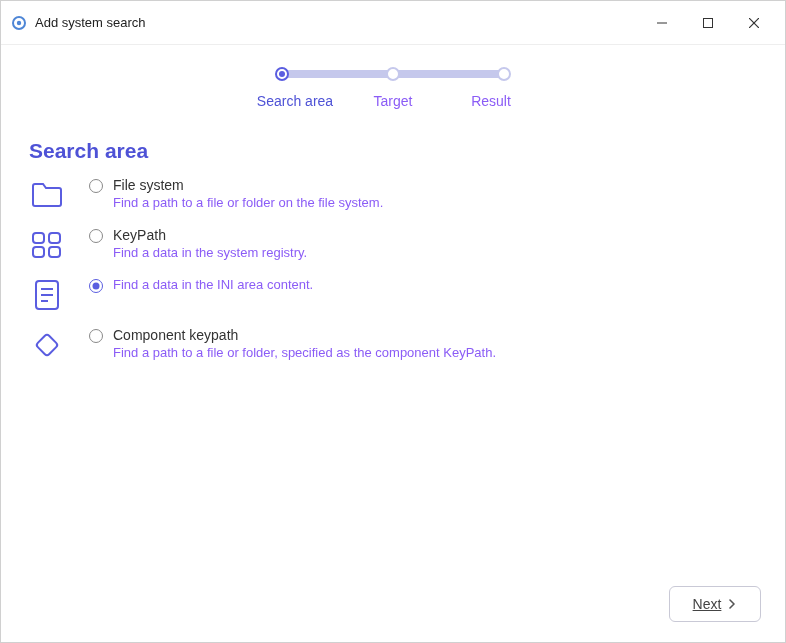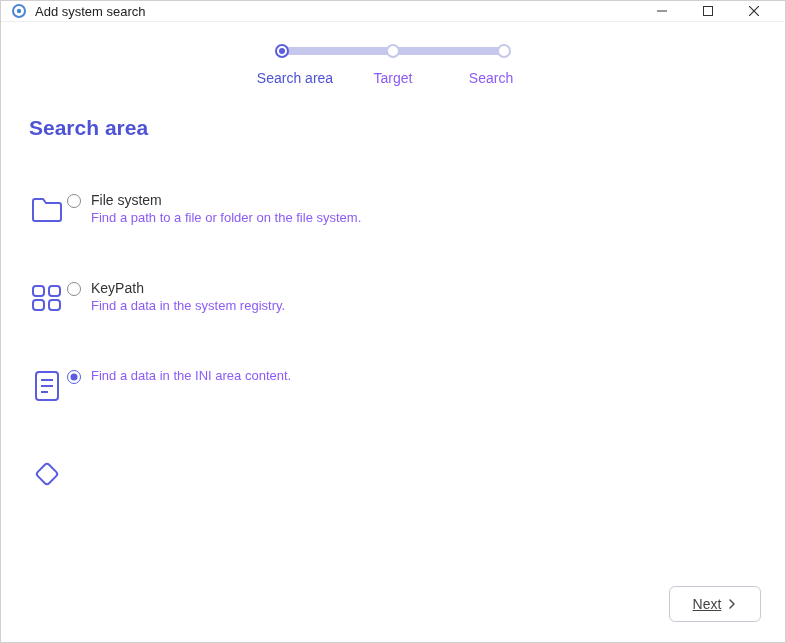--- a/index.html
+++ b/index.html
@@ -11,21 +11,21 @@
       overflow: hidden;
       color: #333;
       font-size: 14px;
       border: 1px solid #d0d0d0;
       position: relative;
     }
     
     .title-bar {
       display: flex;
       align-items: center;
-      height: 21px;
+      height: 44px;
       padding: 0 8px 0 10px;
       border-bottom: 1px solid #eee;
     }
     .title-bar .app-icon {
       width: 16px; height: 16px;
       margin-right: 8px;
       display: inline-flex;
       align-items: center;
       justify-content: center;
     }
@@ -117,22 +117,21 @@
     
     .options {
       display: flex;
       flex-direction: column;
       gap: 14px;
       padding-left: 28px;
     }
     .option-row {
       display: flex;
       align-items: flex-start;
-      gap: 2px;
-      margin-top: 38px;
+      gap: 24px;
     }
     .option-icon {
       flex: 0 0 36px;
       width: 36px; height: 36px;
       display: flex; align-items: center; justify-content: center;
       color: #5a5de0;
     }
     .option-body {
       display: flex;
       align-items: flex-start;
@@ -229,21 +228,21 @@
 <div class="stepper">
   <div class="stepper-track">
     <div class="stepper-line"></div>
     <div class="stepper-dot active"></div>
     <div class="stepper-dot"></div>
     <div class="stepper-dot"></div>
   </div>
   <div class="stepper-labels">
     <div class="stepper-label active">Search area</div>
     <div class="stepper-label">Target</div>
-    <div class="stepper-label">Search</div>
+    <div class="stepper-label">Result</div>
   </div>
 </div>
 
 <h2 class="section-heading">Search area</h2>
 
 <div class="options">
 
   <div class="option-row">
     <div class="option-icon">
       <svg width="34" height="30" viewBox="0 0 34 30">
@@ -292,20 +291,27 @@
         <div class="option-desc">Find a data in the INI area content.</div>
       </div>
     </div>
   </div>
 
   <div class="option-row">
     <div class="option-icon">
       <svg width="34" height="34" viewBox="0 0 34 34">
         <rect x="9" y="9" width="16" height="16" rx="3" transform="rotate(45 17 17)" fill="none" stroke="#5a5de0" stroke-width="2"></rect>
       </svg>
+    </div>
+    <div class="option-body">
+      <div class="radio"></div>
+      <div class="option-text">
+        <div class="option-title">Component keypath</div>
+        <div class="option-desc">Find a path to a file or folder, specified as the component KeyPath.</div>
+      </div>
     </div>
   </div>
 
 </div>
 
 <div class="footer">
   <button class="btn">
     <span>Next</span>
     <span>
       <svg width="10" height="10" viewBox="0 0 10 10">

